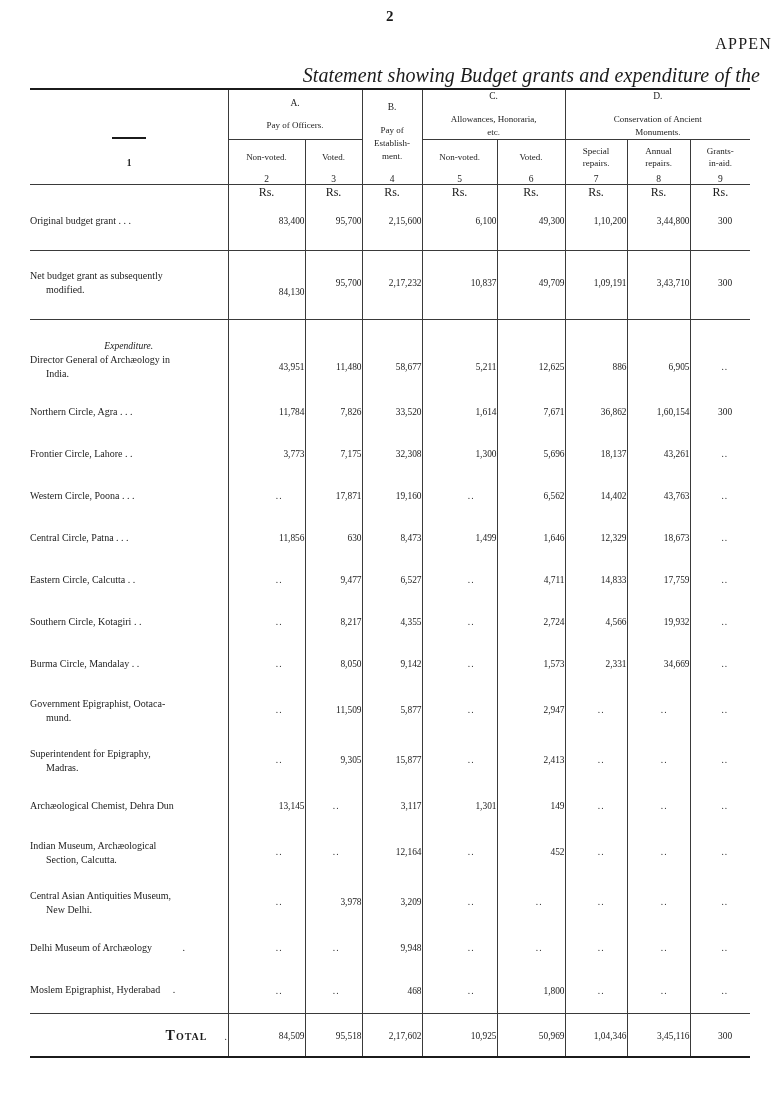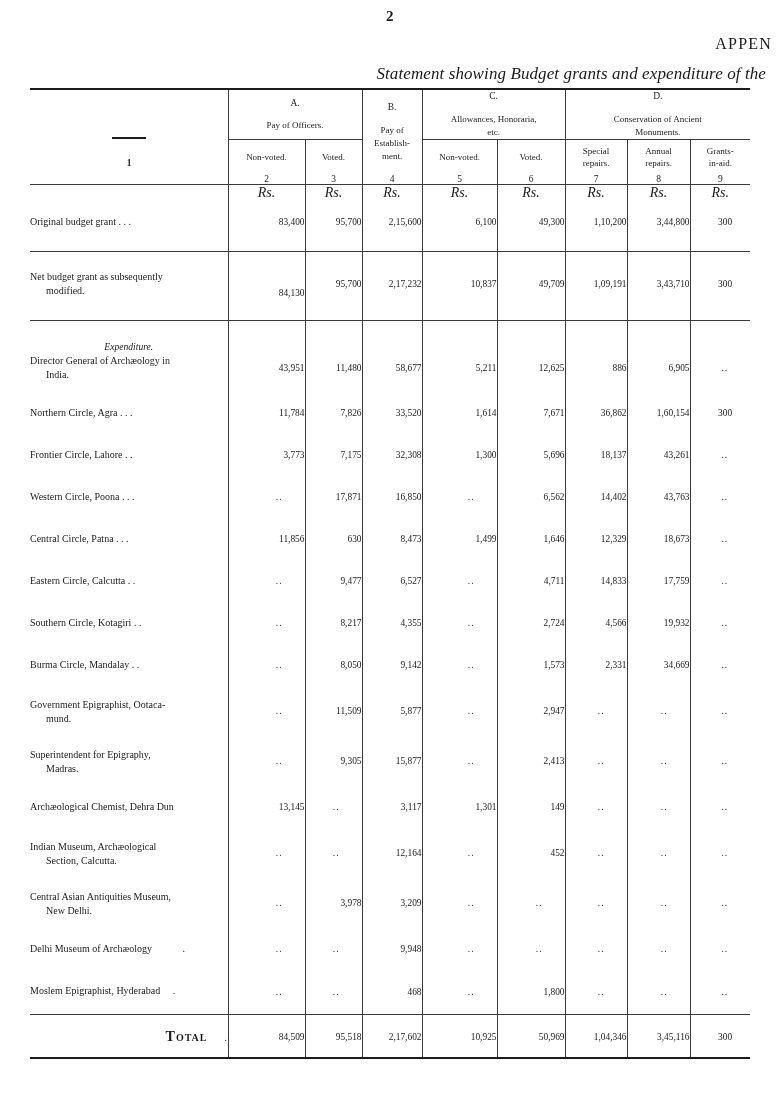--- a/index.html
+++ b/index.html
@@ -17,22 +17,22 @@
     position:absolute;top:8px;left:0;width:780px;
     text-align:center;font-weight:bold;font-size:15px;
     letter-spacing:0.5px;
   }
   .appendix-label{
     position:absolute;top:35px;right:8px;
     font-size:16px;letter-spacing:1.2px;
     font-family:"Liberation Serif", serif;
   }
   .caption{
-    position:absolute;top:64px;right:14px;
-    font-style:italic;font-size:17px;
+    position:absolute;top:64px;right:20px;
+    font-style:italic;font-size:20px;
     letter-spacing:0.1px;
     white-space:nowrap;
   }
 
   
   .tbl{
     position:absolute;
     top:88px;left:30px;
     width:720px;
     border-collapse:collapse;
@@ -106,24 +106,23 @@
   .num{
     text-align:right;
     padding:8px 9px 8px 4px;
     font-size:9.4px;
     font-weight:bold;
     white-space:nowrap;
   }
   .num.dots{font-weight:normal;letter-spacing:1px;padding-right:22px;}
   .rs{
     text-align:center;
-    font-size:14px;
+    font-size:12px;
     font-weight:normal;
     padding:10px 2px 4px 2px;
-    font-style:italic;
   }
   .exp-head{
     text-align:center;
     font-style:italic;
     font-size:9.6px;
     padding:10px 60px 1px 0;
   }
   .total-label{
     text-align:right;
     padding:9px 4px 9px 0;
@@ -334,21 +333,21 @@
         <td class="vl num dots">..</td>
       </tr>
 
       <tr>
         <td class="label" style="padding-top:14px;padding-bottom:14px;margin-left:44px;">
           <span>Western Circle, Poona .</span>
           <span class="leaders">.        .</span>
         </td>
         <td class="vl num dots">..</td>
         <td class="vl num">17,871</td>
-        <td class="vl num">16,850</td>
+        <td class="vl num">19,160</td>
         <td class="vl num dots">..</td>
         <td class="vl num">6,562</td>
         <td class="vl num">14,402</td>
         <td class="vl num">43,763</td>
         <td class="vl num dots">..</td>
       </tr>
 
       <tr>
         <td class="label" style="padding-top:14px;padding-bottom:14px;margin-left:23px;">
           <span>Central Circle, Patna .</span>

